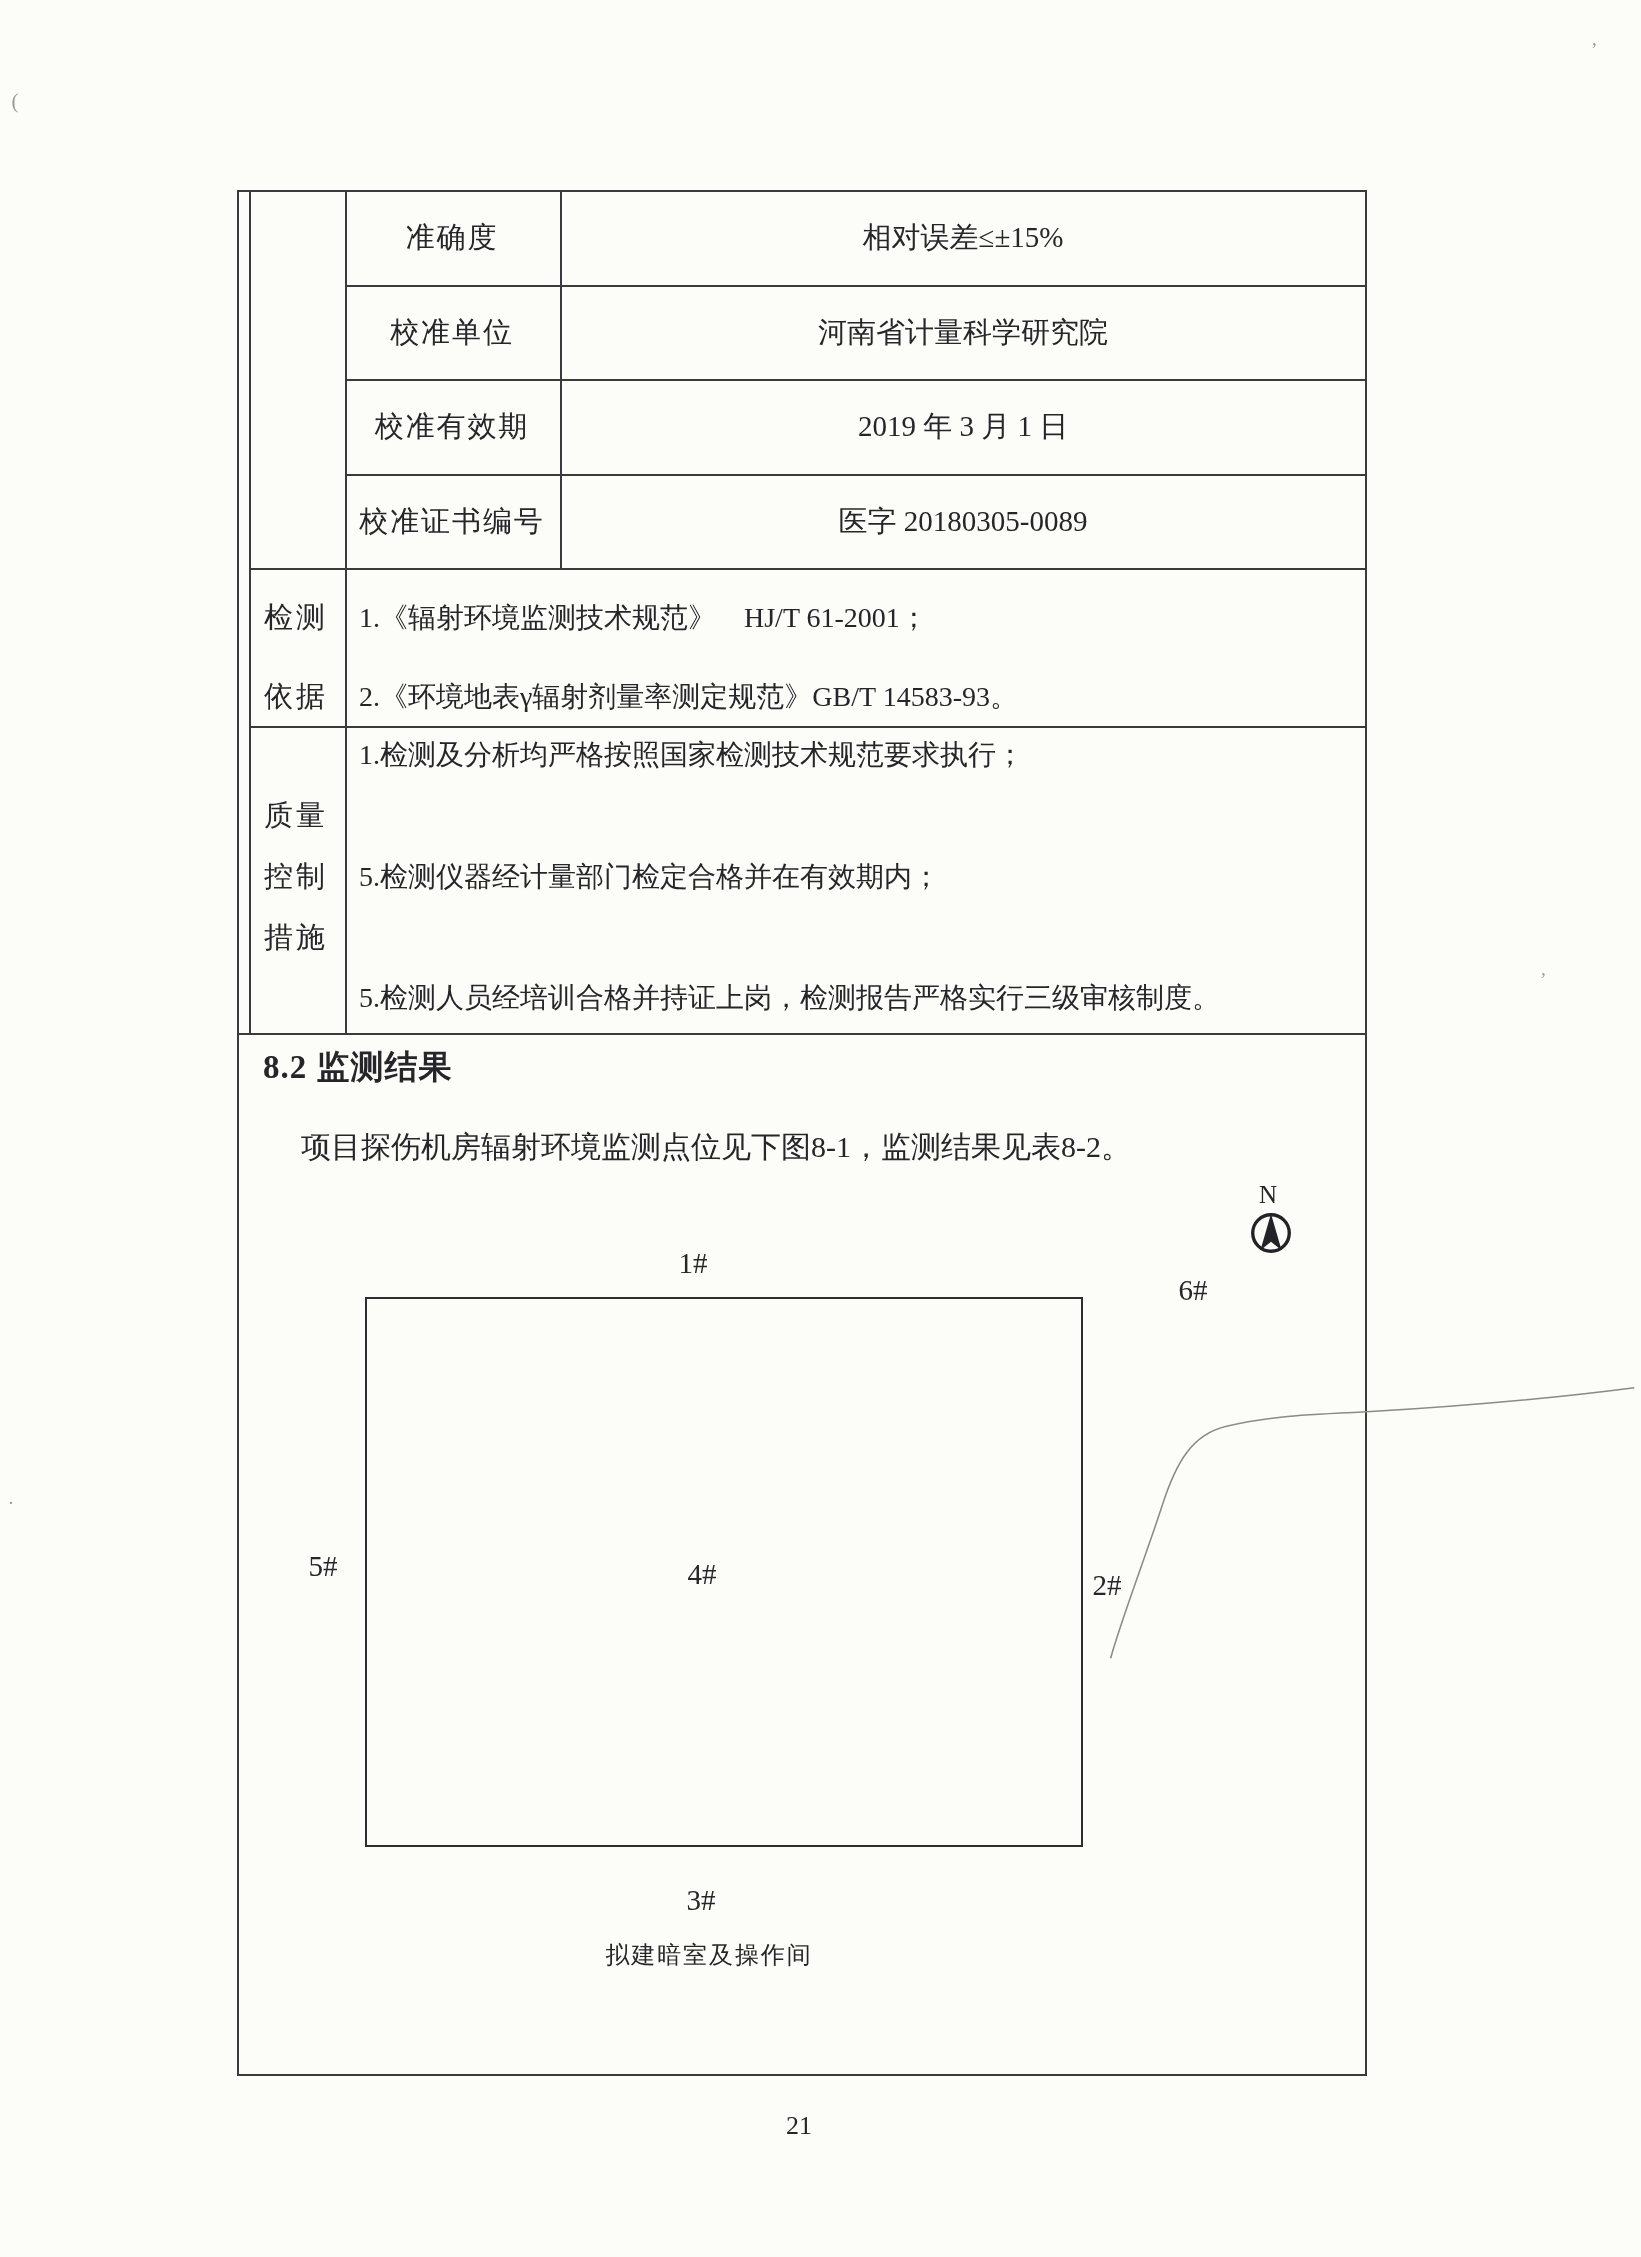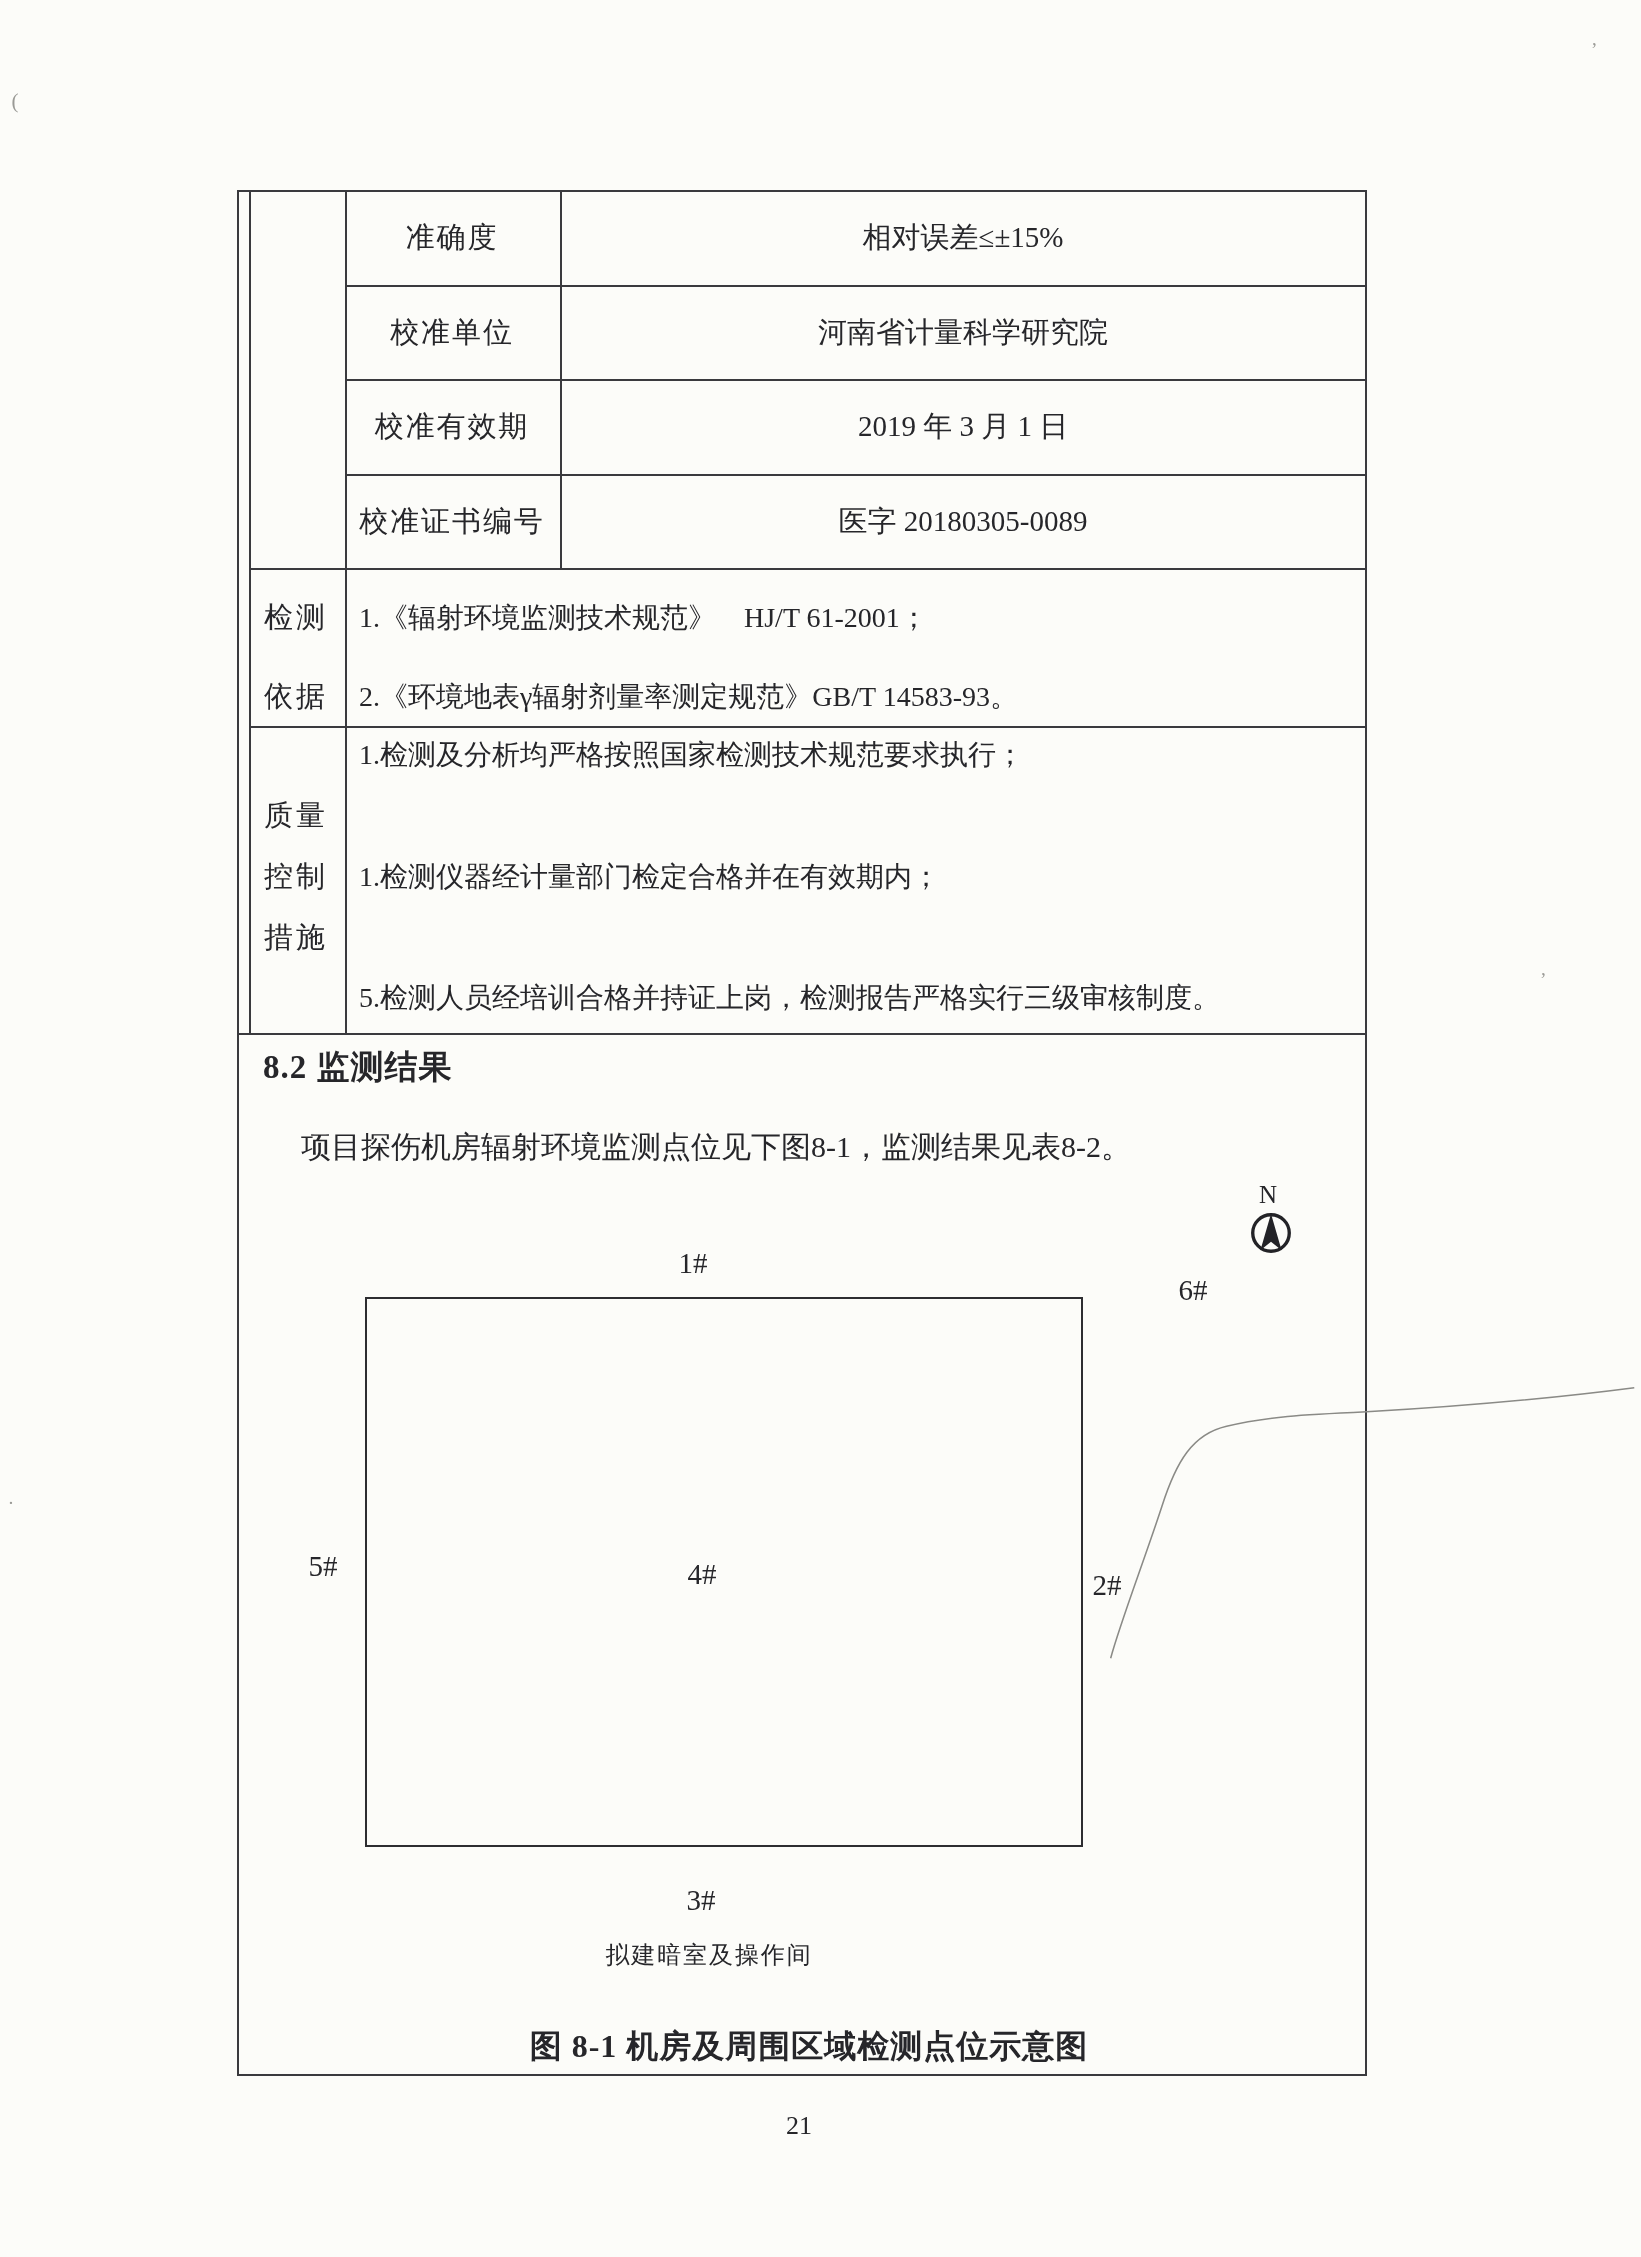--- a/index.html
+++ b/index.html
@@ -66,21 +66,21 @@
 
   <div class="abs ctr side-label" style="left:296px;top:618px;">检测</div>
   <div class="abs ctr side-label" style="left:296px;top:697px;">依据</div>
   <div class="abs item-line" style="left:359px;top:618px;">1.《辐射环境监测技术规范》　HJ/T 61-2001；</div>
   <div class="abs item-line" style="left:359px;top:697px;">2.《环境地表γ辐射剂量率测定规范》GB/T 14583-93。</div>
 
   <div class="abs ctr side-label" style="left:296px;top:816px;">质量</div>
   <div class="abs ctr side-label" style="left:296px;top:877px;">控制</div>
   <div class="abs ctr side-label" style="left:296px;top:938px;">措施</div>
   <div class="abs item-line" style="left:359px;top:755px;">1.检测及分析均严格按照国家检测技术规范要求执行；</div>
-  <div class="abs item-line" style="left:359px;top:877px;">1.检测仪器经计量部门检定合格并在有效期内；</div>
+  <div class="abs item-line" style="left:359px;top:877px;">5.检测仪器经计量部门检定合格并在有效期内；</div>
   <div class="abs item-line" style="left:359px;top:998px;">5.检测人员经培训合格并持证上岗，检测报告严格实行三级审核制度。</div>
 
   <div class="abs sec-head" style="left:263px;top:1067px;">8.2 监测结果</div>
   <div class="abs para" style="left:301px;top:1147px;">项目探伤机房辐射环境监测点位见下图8-1，监测结果见表8-2。</div>
 
   <div class="abs ctr" style="left:1268px;top:1195px;font-size:25px;">N</div>
   <div class="abs" style="left:1246px;top:1208px;width:50px;height:50px;">
     <svg width="50" height="50" viewBox="0 0 52 52">
       <circle cx="26" cy="26" r="19" fill="none" stroke="#232327" stroke-width="3.5"></circle>
       <polygon points="26,6 37,44 26,35 15,44" fill="#232327"></polygon>
@@ -96,21 +96,20 @@
   </div>
 
   <div class="abs ctr pt-label" style="left:693px;top:1263px;">1#</div>
   <div class="abs ctr pt-label" style="left:1193px;top:1290px;">6#</div>
   <div class="abs ctr pt-label" style="left:323px;top:1566px;">5#</div>
   <div class="abs ctr pt-label" style="left:702px;top:1574px;">4#</div>
   <div class="abs ctr pt-label" style="left:1107px;top:1585px;">2#</div>
   <div class="abs ctr pt-label" style="left:701px;top:1900px;">3#</div>
 
   <div class="abs ctr room-label" style="left:709px;top:1955px;">拟建暗室及操作间</div>
-  <div class="abs ctr fig-caption" style="left:809px;top:2047px;">图 8-1 机房及周围区域检测点位示意图</div>
 
   <div class="abs ctr page-num" style="left:799px;top:2126px;">21</div>
 
   <div class="artifact" style="left:1591px;top:39px;">’</div>
   <div class="artifact" style="left:11.6px;top:89px;font-size:21px;">(</div>
   <div class="artifact" style="left:1541px;top:958px;">,</div>
   <div class="artifact" style="left:7.7px;top:1492px;">·</div>
 
 </div>
 

